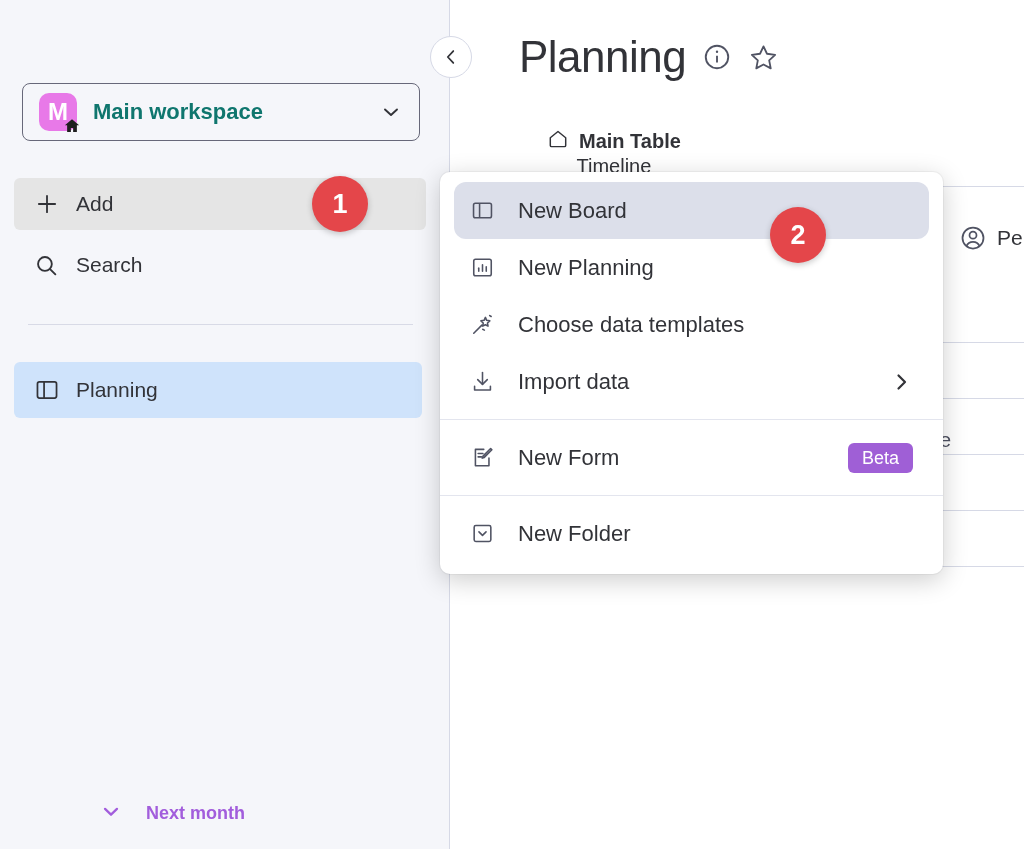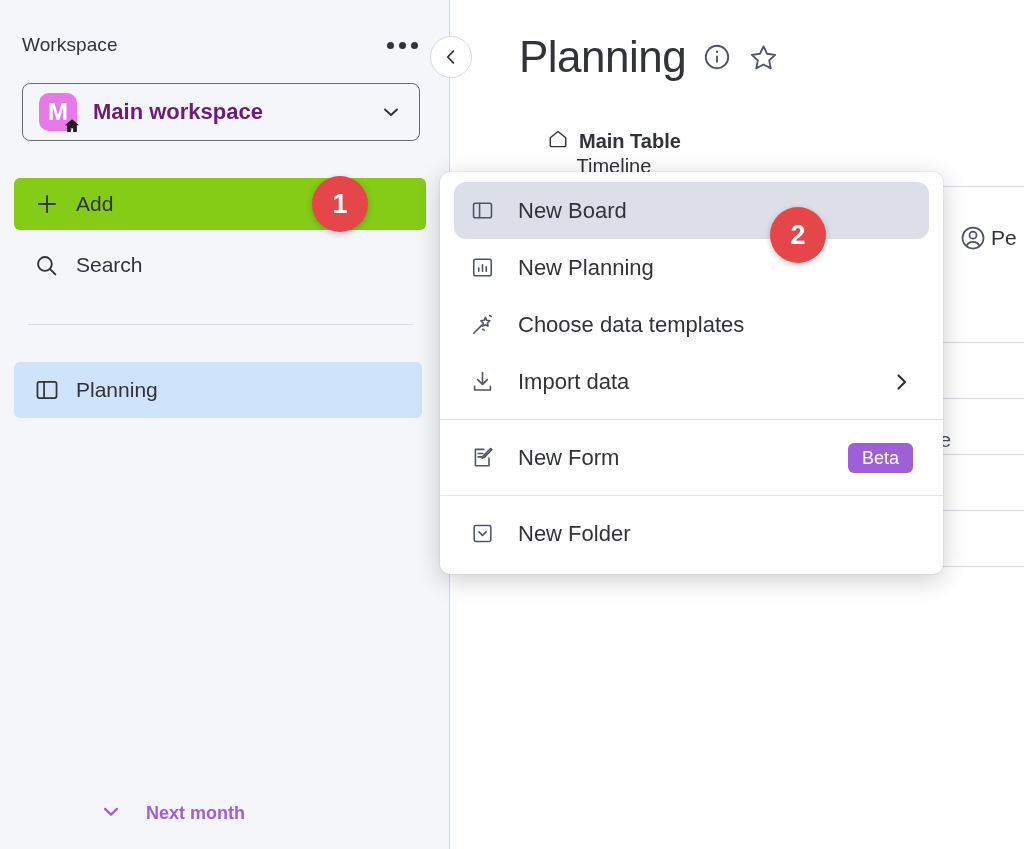--- a/index.html
+++ b/index.html
@@ -46,37 +46,37 @@
     background: #e879e8;
     display: flex; align-items: center; justify-content: center;
     color: #fff; font-size: 24px; font-weight: 700; line-height: 1;
   }
   .ws-home-badge {
     position: absolute; right: -4px; bottom: -4px;
     width: 18px; height: 18px;
     display: flex; align-items: center; justify-content: center;
   }
   .ws-name {
-    margin-left: 16px; font-size: 22px; font-weight: 700; color: #701a75;
+    margin-left: 16px; font-size: 22px; font-weight: 700; color: #0f766e;
     white-space: nowrap;
   }
   .ws-chev { margin-left: auto; color: #323338; display: flex; }
 
   .side-row {
     position: absolute; left: 14px;
     width: 412px; height: 52px;
     display: flex; align-items: center;
     border-radius: 6px;
     padding-left: 20px;
     cursor: pointer;
     font-size: 21px; color: #323338;
   }
   .side-row .ic { width: 30px; display: flex; align-items: center; color: #323338; }
   .side-row .lbl { margin-left: 12px; }
-  .row-add { top: 178px; background: #84cc16; }
+  .row-add { top: 178px; background: #e5e5e5; }
   .row-search { top: 239px; background: transparent; }
 
   .side-divider {
     position: absolute; left: 28px; top: 324px;
     width: 385px; height: 1px; background: #d8dae6;
   }
 
   .board-row {
     position: absolute; left: 14px; top: 362px;
     width: 408px; height: 56px;
@@ -120,21 +120,21 @@
   }
   .tab.active { font-weight: 700; }
   .tab-sep { width: 1px; height: 26px; background: #d6d9e6; }
   .tab-add { padding: 0 22px; font-size: 26px; color: #323338; cursor: pointer; display:flex; align-items:center; height:46px;}
 
   
   .table-area { position: absolute; left: 68px; top: 182px; width: 520px; height: 600px; }
   .tbl-line { position: absolute; left: 0; width: 520px; height: 1px; background: #d6d9e6; }
   .person-hdr {
     position: absolute; left: 440px; top: 42px;
-    display: flex; align-items: center; gap: 4px;
+    display: flex; align-items: center; gap: 10px;
     font-size: 21px; color: #323338; white-space: nowrap;
   }
   .ve-cell {
     position: absolute; left: 410px; top: 246px;
     font-size: 21px; color: #505363; white-space: nowrap;
   }
 
   .next-month {
     position: absolute; left: 98px; top: 798px;
     display: flex; align-items: center; gap: 22px;
@@ -182,28 +182,20 @@
   #badge1 { left: 312px; top: 176px; }
   #badge2 { left: 770px; top: 207px; }
 </style>
 </head>
 <body>
 
 <div id="app">
 
   <div class="sidebar">
 
-    <div class="ws-header">
-      <div class="ws-header-title">Workspace</div>
-      <div class="dots-btn">
-        <i></i>
-          <i></i>
-          <i></i>
-      </div>
-    </div>
 
     <div class="ws-select">
       <div class="ws-avatar-wrap">
         <div class="ws-avatar">M</div>
         <div class="ws-home-badge">
           <svg width="18" height="18" viewBox="0 0 24 24" fill="#1f1f1f">
               <path d="M12 3 2.5 11h3v9h5v-5.5h3V20h5v-9h3L12 3z"></path>
             </svg>
         </div>
       </div>

